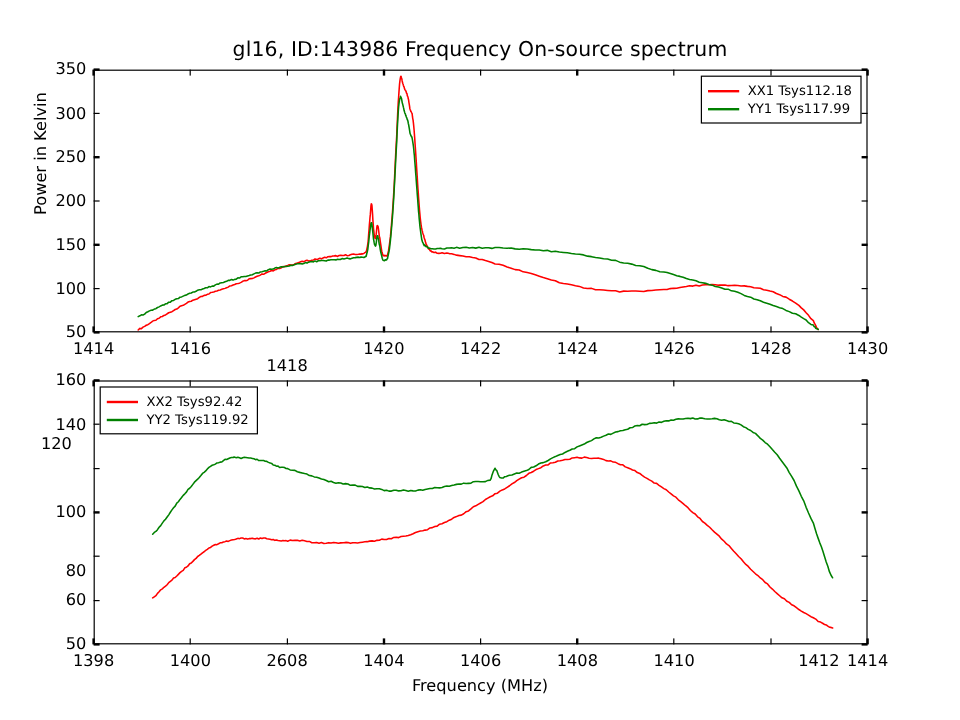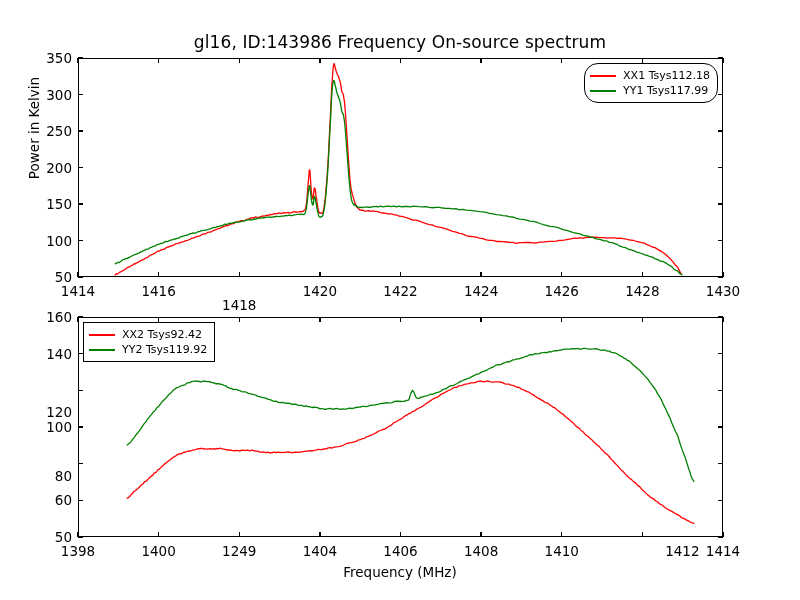--- a/index.html
+++ b/index.html
@@ -40,21 +40,21 @@
   .ticklabel.y{transform:translateY(-50%);text-align:right;}
 
   
   .legend{
     position:absolute;box-sizing:border-box;border:1.1px solid #000;background:#fff;
     padding:4px 7px 4px 5px;
   }
   .legend-row{display:flex;align-items:center;height:15px;}
   .legend-swatch{width:26px;height:2px;margin-right:7px;flex:none;}
   .legend-text{font-size:11px;color:#000;white-space:nowrap;}
-  #legend-top{right:4px;top:4px;border-radius:14px;}
+  #legend-top{right:4px;top:4px;}
   #legend-bottom{left:4px;top:4px;}
 </style>
 </head>
 <body>
 
 <div class="figure">
 
   <div id="fig-title">gl16, ID:143986 Frequency On-source spectrum</div>
 
   <div id="ylabel-top">Power in Kelvin</div>
@@ -147,21 +147,21 @@
       <div class="tick h" style="left: 718px; top: 57.35px;"></div>
       <div class="ticklabel y" style="left: 22px; width: 50px; top: 58px;">350</div>
       <div class="tick v" style="left: 77.35px; top: 532px;"></div>
       <div class="tick v" style="left: 77.35px; top: 317px;"></div>
       <div class="ticklabel x" style="left: 78px; top: 543px;">1398</div>
       <div class="tick v" style="left: 157.975px; top: 532px;"></div>
       <div class="tick v" style="left: 157.975px; top: 317px;"></div>
       <div class="ticklabel x" style="left: 158.625px; top: 543px;">1400</div>
       <div class="tick v" style="left: 238.6px; top: 532px;"></div>
       <div class="tick v" style="left: 238.6px; top: 317px;"></div>
-      <div class="ticklabel x" style="left: 239.25px; top: 543px;">1249</div>
+      <div class="ticklabel x" style="left: 239.25px; top: 543px;">2608</div>
       <div class="tick v" style="left: 319.225px; top: 532px;"></div>
       <div class="tick v" style="left: 319.225px; top: 317px;"></div>
       <div class="ticklabel x" style="left: 319.875px; top: 543px;">1404</div>
       <div class="tick v" style="left: 399.85px; top: 532px;"></div>
       <div class="tick v" style="left: 399.85px; top: 317px;"></div>
       <div class="ticklabel x" style="left: 400.5px; top: 543px;">1406</div>
       <div class="tick v" style="left: 480.475px; top: 532px;"></div>
       <div class="tick v" style="left: 480.475px; top: 317px;"></div>
       <div class="ticklabel x" style="left: 481.125px; top: 543px;">1408</div>
       <div class="tick v" style="left: 561.1px; top: 532px;"></div>
@@ -180,21 +180,21 @@
       <div class="tick h" style="left: 718px; top: 499.683px;"></div>
       <div class="ticklabel y" style="left: 22px; width: 50px; top: 500.333px;">60</div>
       <div class="tick h" style="left: 78px; top: 463.017px;"></div>
       <div class="tick h" style="left: 718px; top: 463.017px;"></div>
       <div class="ticklabel y" style="left: 22px; width: 50px; top: 463.667px; margin-top: 12px;">80</div>
       <div class="tick h" style="left: 78px; top: 426.35px;"></div>
       <div class="tick h" style="left: 718px; top: 426.35px;"></div>
       <div class="ticklabel y" style="left: 22px; width: 50px; top: 427px;">100</div>
       <div class="tick h" style="left: 78px; top: 389.683px;"></div>
       <div class="tick h" style="left: 718px; top: 389.683px;"></div>
-      <div class="ticklabel y" style="left: 22px; width: 50px; top: 412px;">120</div>
+      <div class="ticklabel y" style="left: 22px; width: 50px; top: 370px; text-align: center;">120</div>
       <div class="tick h" style="left: 78px; top: 353.017px;"></div>
       <div class="tick h" style="left: 718px; top: 353.017px;"></div>
       <div class="ticklabel y" style="left: 22px; width: 50px; top: 353.667px;">140</div>
       <div class="tick h" style="left: 78px; top: 316.35px;"></div>
       <div class="tick h" style="left: 718px; top: 316.35px;"></div>
       <div class="ticklabel y" style="left: 22px; width: 50px; top: 317px;">160</div>
     </div>
 </div>
 
 </body></html>

